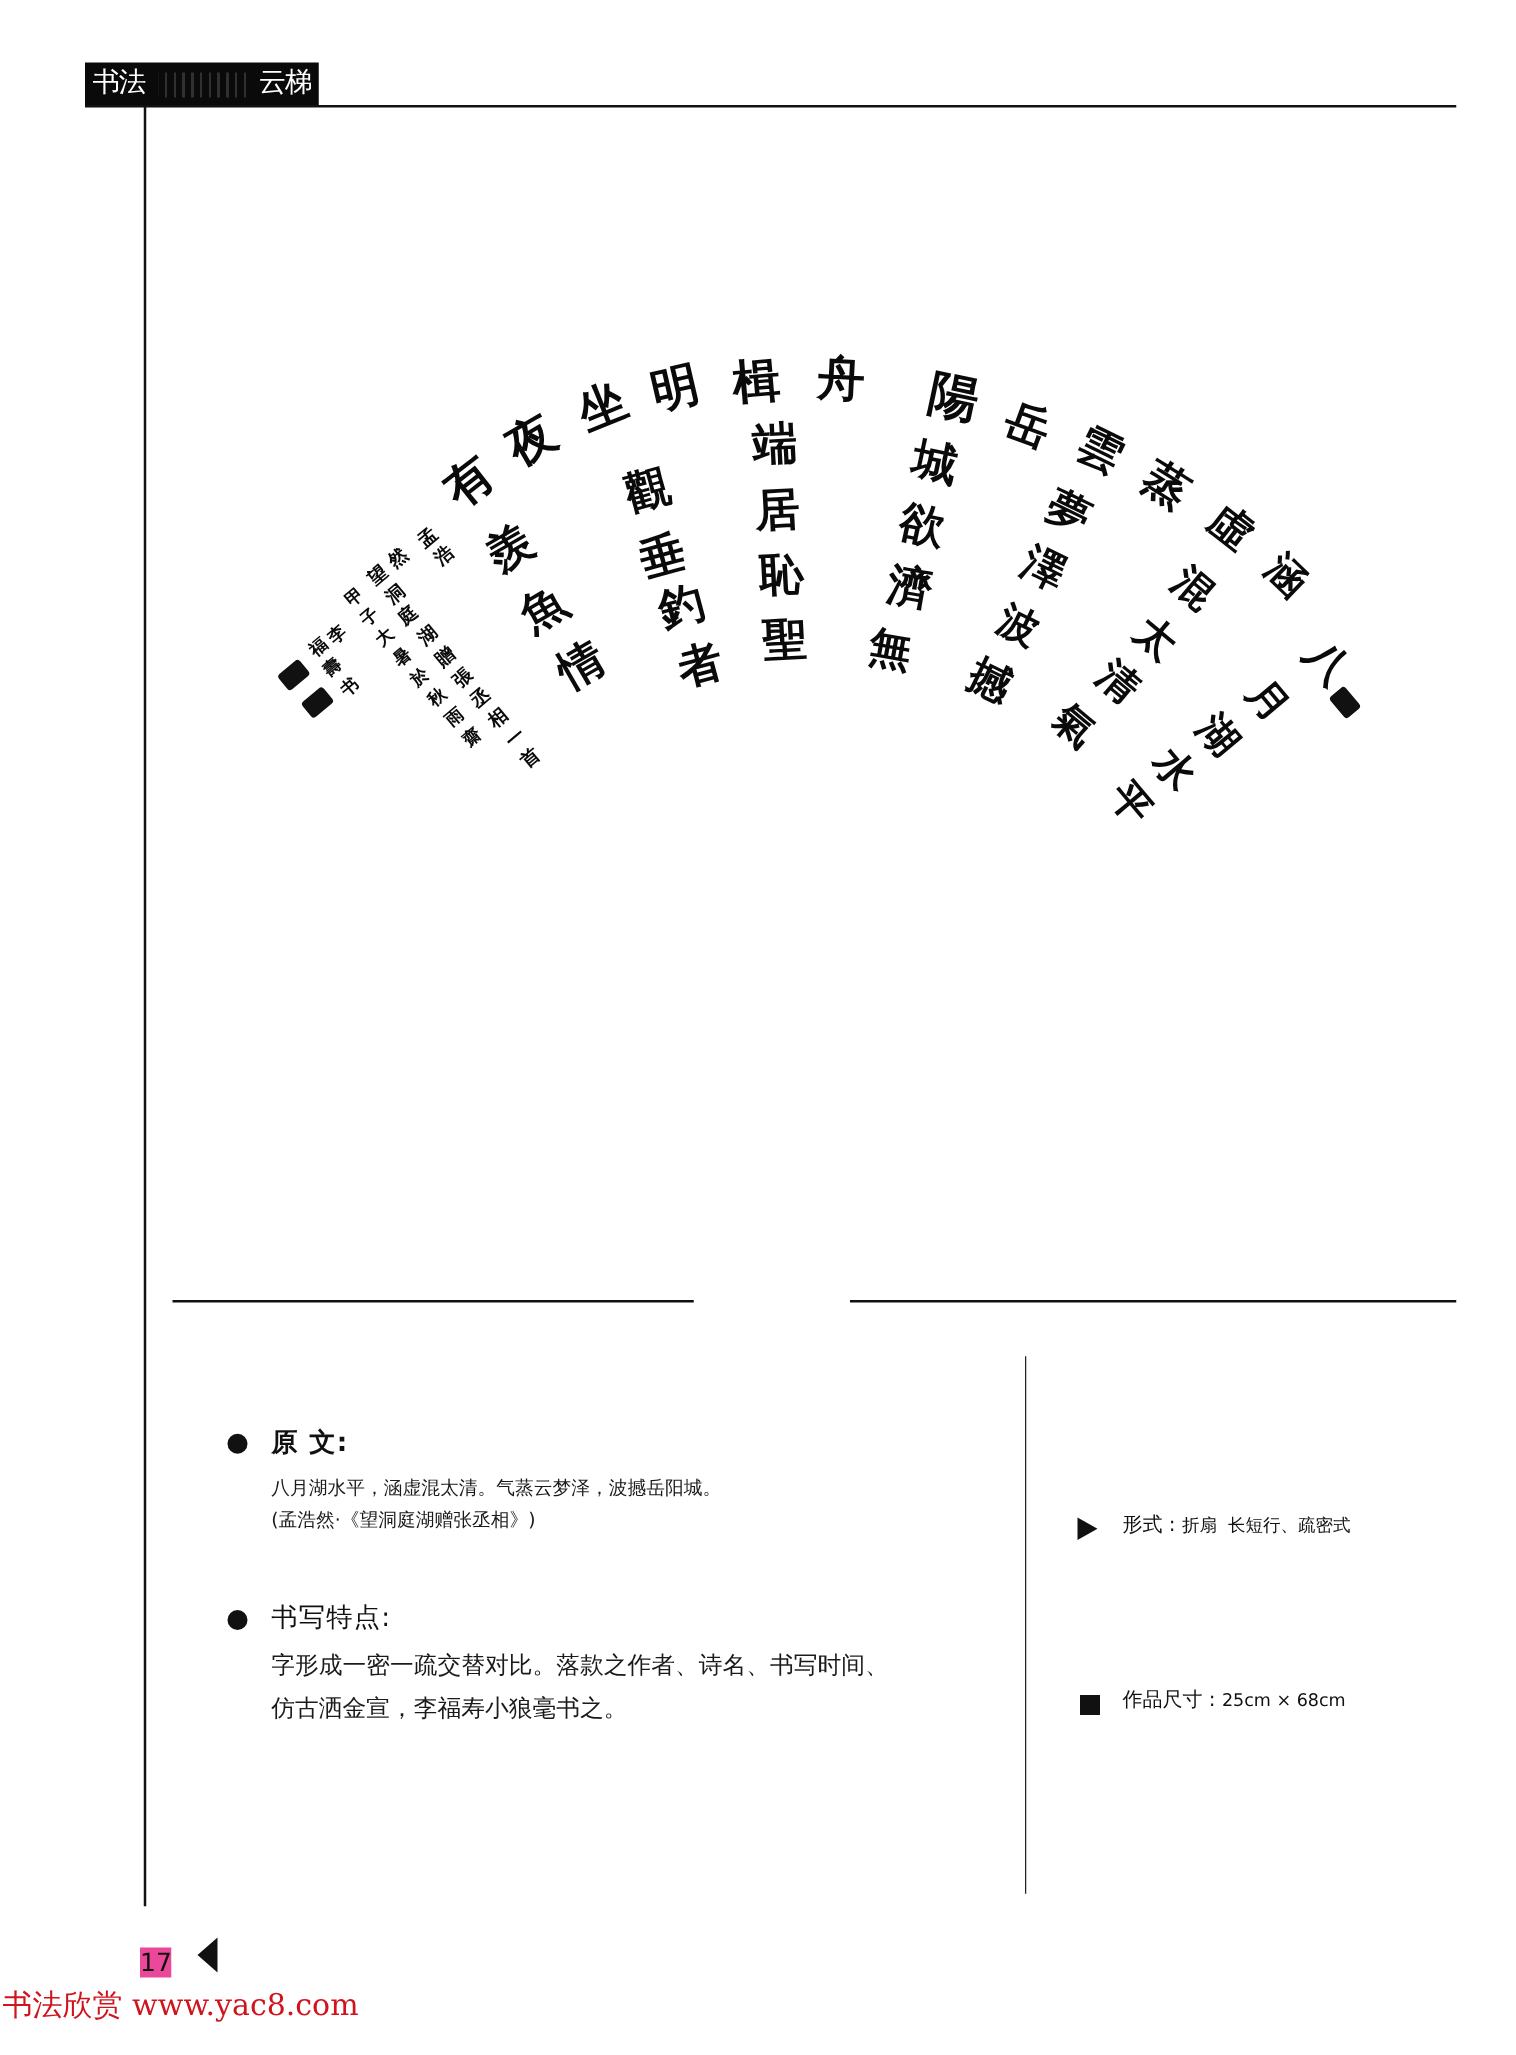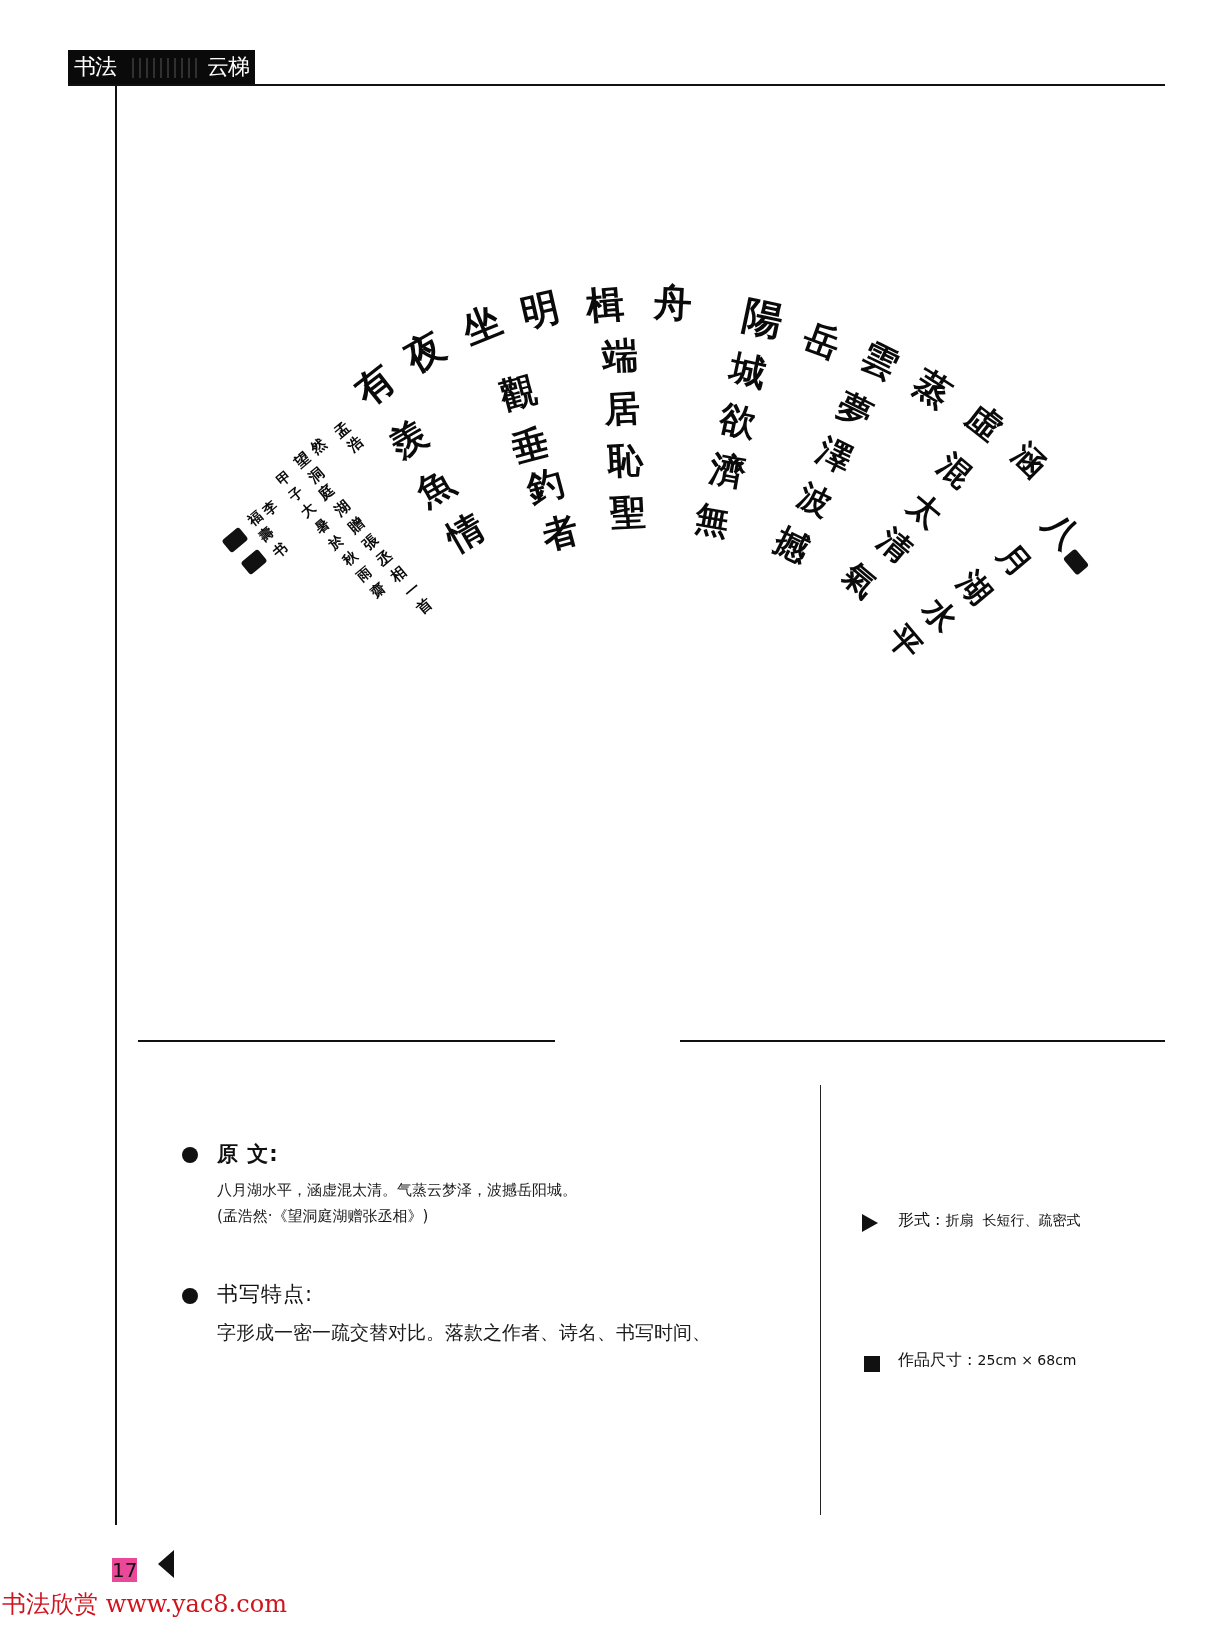--- a/index.html
+++ b/index.html
@@ -120,20 +120,21 @@
 <div class="abs sec-title" style="left:217px;top:1140px;">原 文:</div>
 <div class="abs body-small" style="left:217px;top:1177px;">
   <div>八月湖水平，涵虚混太清。气蒸云梦泽，波撼岳阳城。</div>
   <div>(孟浩然·《望洞庭湖赠张丞相》)</div>
 </div>
 
 <div class="abs bullet" style="left:182px;top:1288px;"></div>
 <div class="abs sec-title" style="left:217px;top:1280px;font-weight:normal;">书写特点:</div>
 <div class="abs body-large" style="left:217px;top:1315px;">
   <div>字形成一密一疏交替对比。落款之作者、诗名、书写时间、</div>
+  <div>仿古洒金宣，李福寿小狼毫书之。</div>
 </div>
 
 <div class="abs tri-right" style="left:862px;top:1214px;"></div>
 <div class="abs" style="left:898px;top:1210px;white-space:nowrap;">
   <span class="side-label">形式</span>
   <span class="side-label">:</span>
   <span class="side-val" style="white-space:pre;">折扇  长短行、疏密式</span>
 </div>
 <div class="abs sq" style="left:864px;top:1356px;"></div>
 <div class="abs" style="left:898px;top:1350px;white-space:nowrap;">

